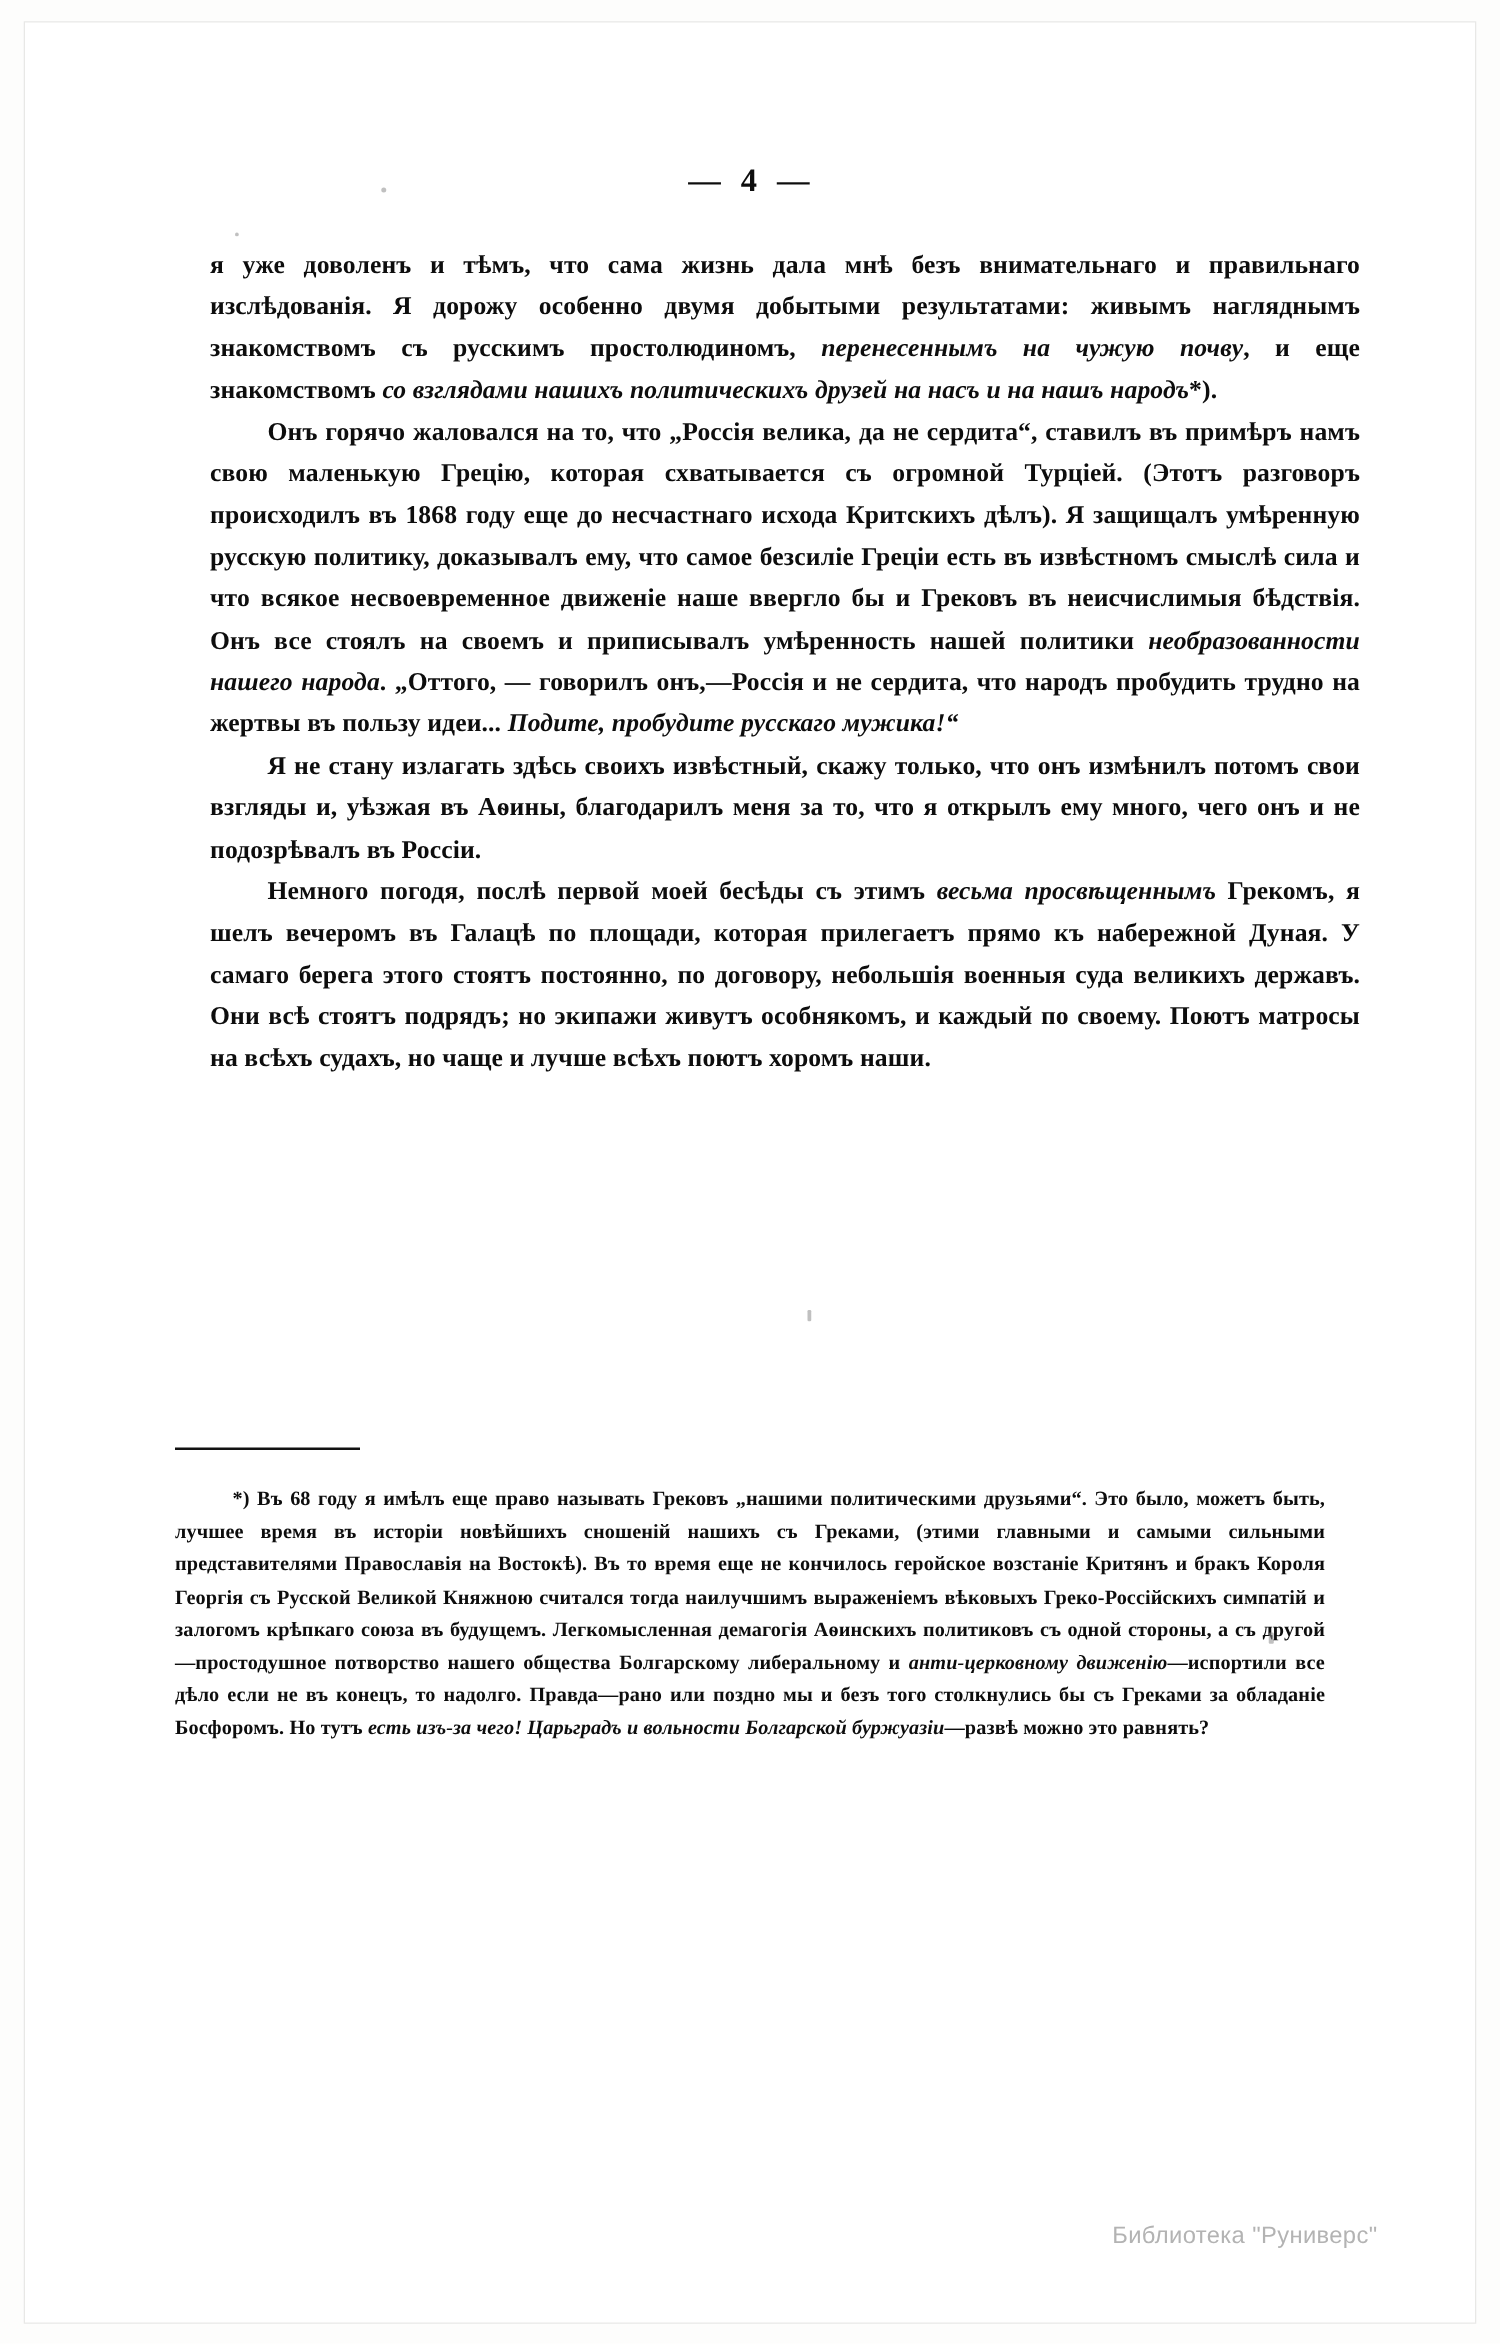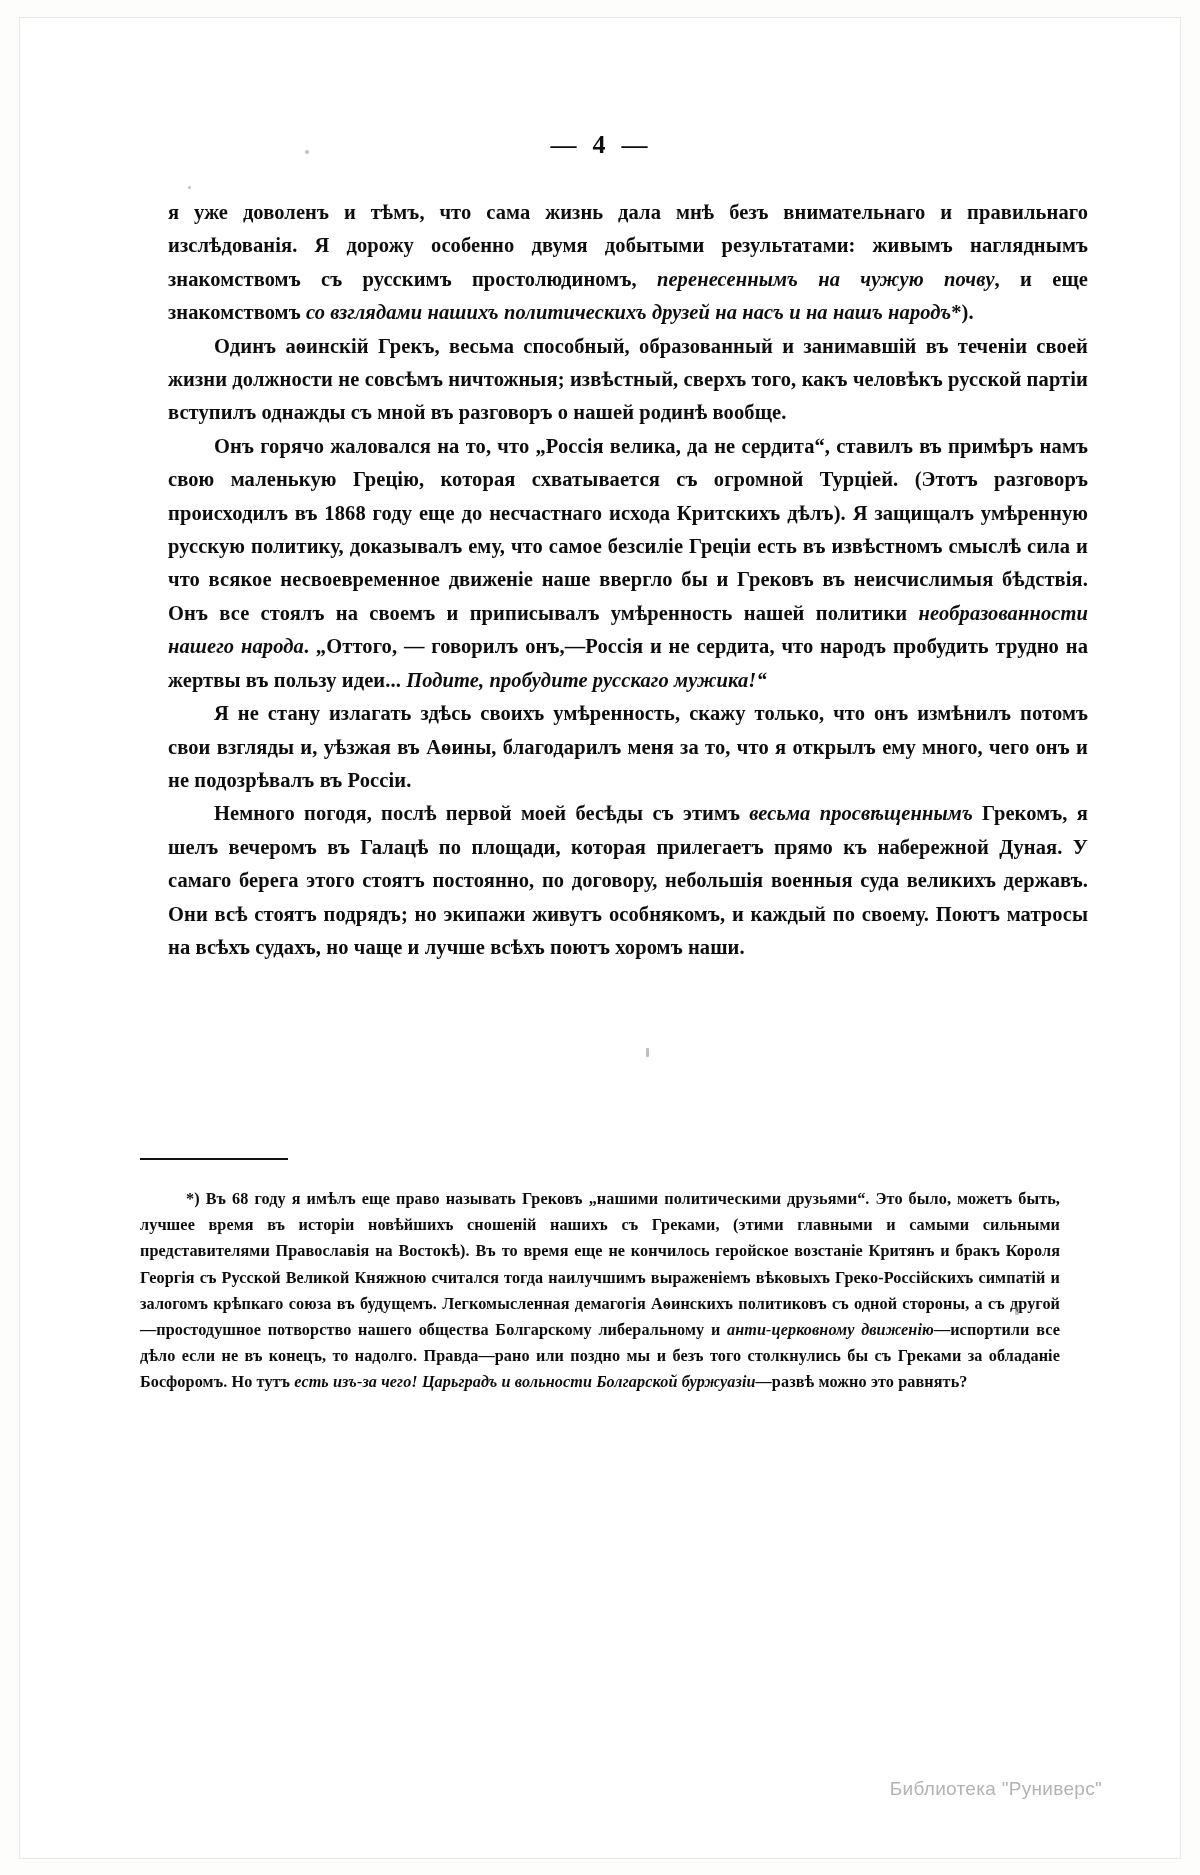--- a/index.html
+++ b/index.html
@@ -118,25 +118,24 @@
   <div class="scan-frame">
 
     <div class="folio">
       <span class="dash">—</span><span>4</span><span class="dash">—</span>
     </div>
 
     <div class="body-col">
 
       <p class="para first"><span>я уже доволенъ и тѣмъ, что сама жизнь дала мнѣ безъ внимательнаго и правильнаго изслѣдованія. Я дорожу особенно двумя добытыми результатами: живымъ нагляднымъ знакомствомъ съ русскимъ простолюдиномъ, </span><i>перенесеннымъ на чужую почву</i><span>, и еще знакомствомъ </span><i>со взглядами нашихъ политическихъ друзей на насъ и на нашъ народъ</i><span>*).</span></p>
 
-      <p class="para">Одинъ аѳинскій Грекъ, весьма способный, образованный и занимавшій въ теченіи своей жизни должности не совсѣмъ ничтожныя; извѣстный, сверхъ того, какъ человѣкъ русской партіи вступилъ однажды съ мной въ разговоръ о нашей родинѣ вообще.</p>
 
       <p class="para"><span>Онъ горячо жаловался на то, что „Россія велика, да не сердита“, ставилъ въ примѣръ намъ свою маленькую Грецію, которая схватывается съ огромной Турціей. (Этотъ разговоръ происходилъ въ 1868 году еще до несчастнаго исхода Критскихъ дѣлъ). Я защищалъ умѣренную русскую политику, доказывалъ ему, что самое безсиліе Греціи есть въ извѣстномъ смыслѣ сила и что всякое несвоевременное движеніе наше ввергло бы и Грековъ въ неисчислимыя бѣдствія. Онъ все стоялъ на своемъ и приписывалъ умѣренность нашей политики </span><i>необразованности нашего народа</i><span>. „Оттого, — говорилъ онъ,—Россія и не сердита, что народъ пробудить трудно на жертвы въ пользу идеи... </span><i>Подите, пробудите русскаго мужика!“</i></p>
 
-      <p class="para">Я не стану излагать здѣсь своихъ умѣренность, скажу только, что онъ измѣнилъ потомъ свои взгляды и, уѣзжая въ Аѳины, благодарилъ меня за то, что я открылъ ему много, чего онъ и не подозрѣвалъ въ Россіи.</p>
+      <p class="para">Я не стану излагать здѣсь своихъ извѣстный, скажу только, что онъ измѣнилъ потомъ свои взгляды и, уѣзжая въ Аѳины, благодарилъ меня за то, что я открылъ ему много, чего онъ и не подозрѣвалъ въ Россіи.</p>
 
       <p class="para"><span>Немного погодя, послѣ первой моей бесѣды съ этимъ </span><i>весьма просвѣщеннымъ</i><span> Грекомъ, я шелъ вечеромъ въ Галацѣ по площади, которая прилегаетъ прямо къ набережной Дуная. У самаго берега этого стоятъ постоянно, по договору, небольшія военныя суда великихъ державъ. Они всѣ стоятъ подрядъ; но экипажи живутъ особнякомъ, и каждый по своему. Поютъ матросы на всѣхъ судахъ, но чаще и лучше всѣхъ поютъ хоромъ наши.</span></p>
 
     </div>
 
     <div class="rule"></div>
 
     <div class="footnote"><span>*)</span><span> Въ 68 году я имѣлъ еще право называть Грековъ „нашими политическими друзьями“. Это было, можетъ быть, лучшее время въ исторіи новѣйшихъ сношеній нашихъ съ Греками, (этими главными и самыми сильными представителями Православія на Востокѣ). Въ то время еще не кончилось геройское возстаніе Критянъ и бракъ Короля Георгія съ Русской Великой Княжною считался тогда наилучшимъ выраженіемъ вѣковыхъ Греко-Россійскихъ симпатій и залогомъ крѣпкаго союза въ будущемъ. Легкомысленная демагогія Аѳинскихъ политиковъ съ одной стороны, а съ другой—простодушное потворство нашего общества Болгарскому либеральному и </span><i>анти-церковному движенію</i><span>—испортили все дѣло если не въ конецъ, то надолго. Правда—рано или поздно мы и безъ того столкнулись бы съ Греками за обладаніе Босфоромъ. Но тутъ </span><i>есть изъ-за чего! Царьградъ и вольности Болгарской буржуазіи</i><span>—развѣ можно это равнять?</span></div>
 
     <div class="speck" style="left:285px; top:132px; width:4px; height:4px;"></div>

